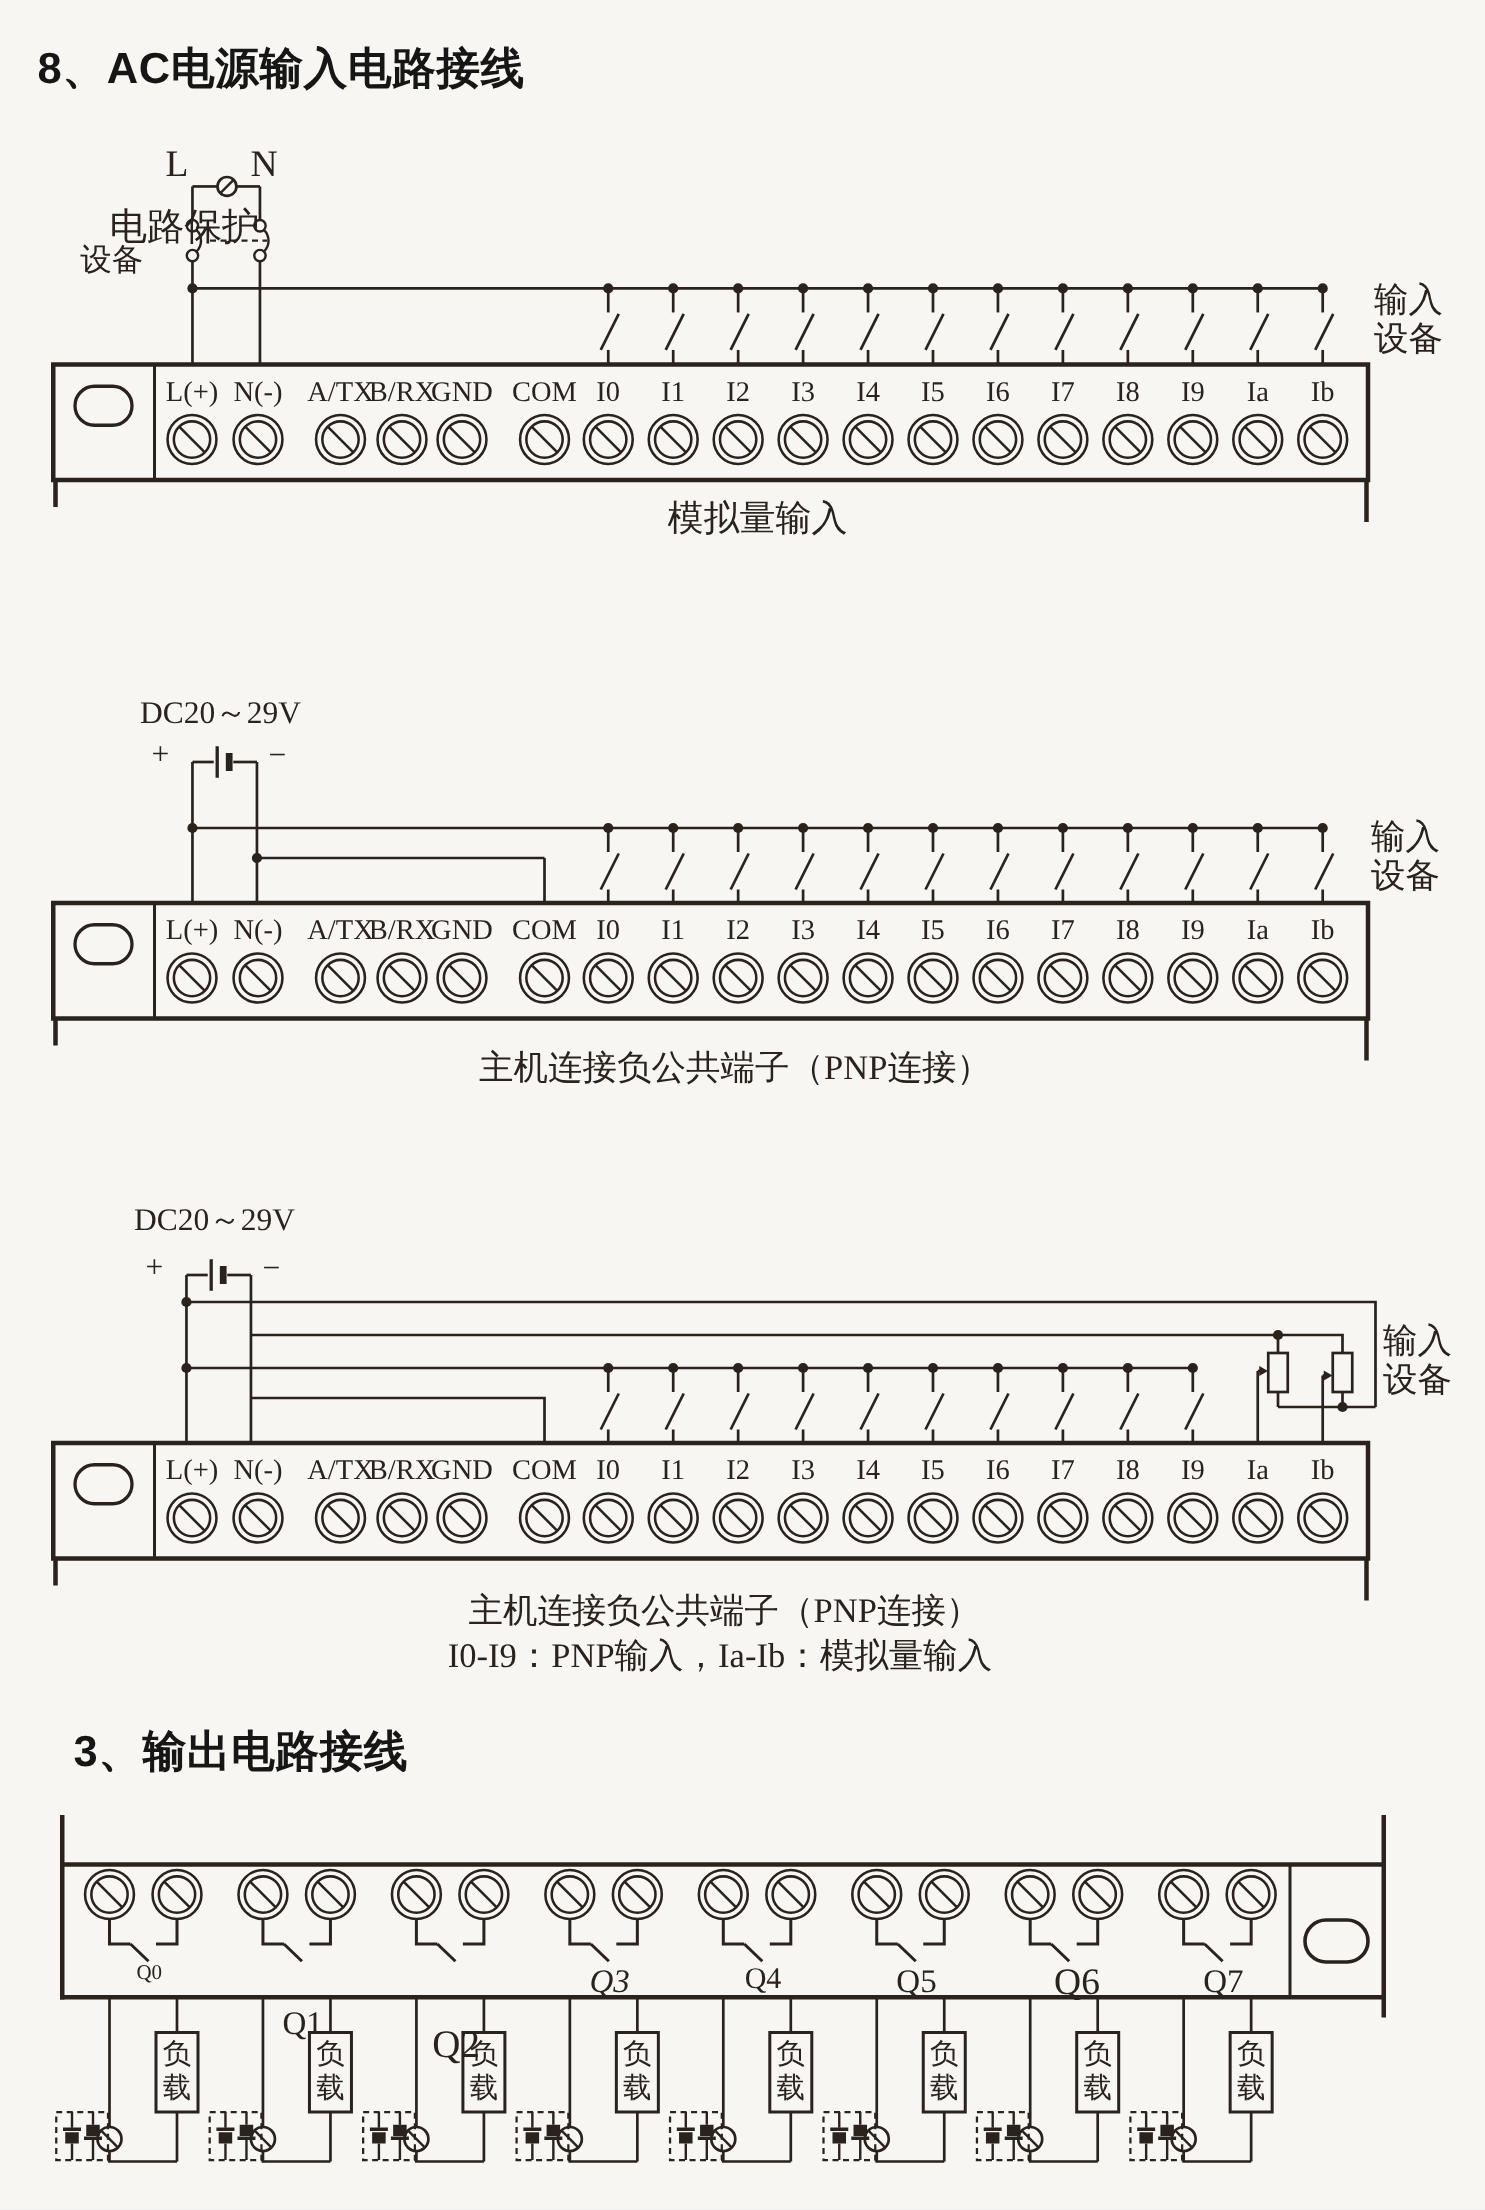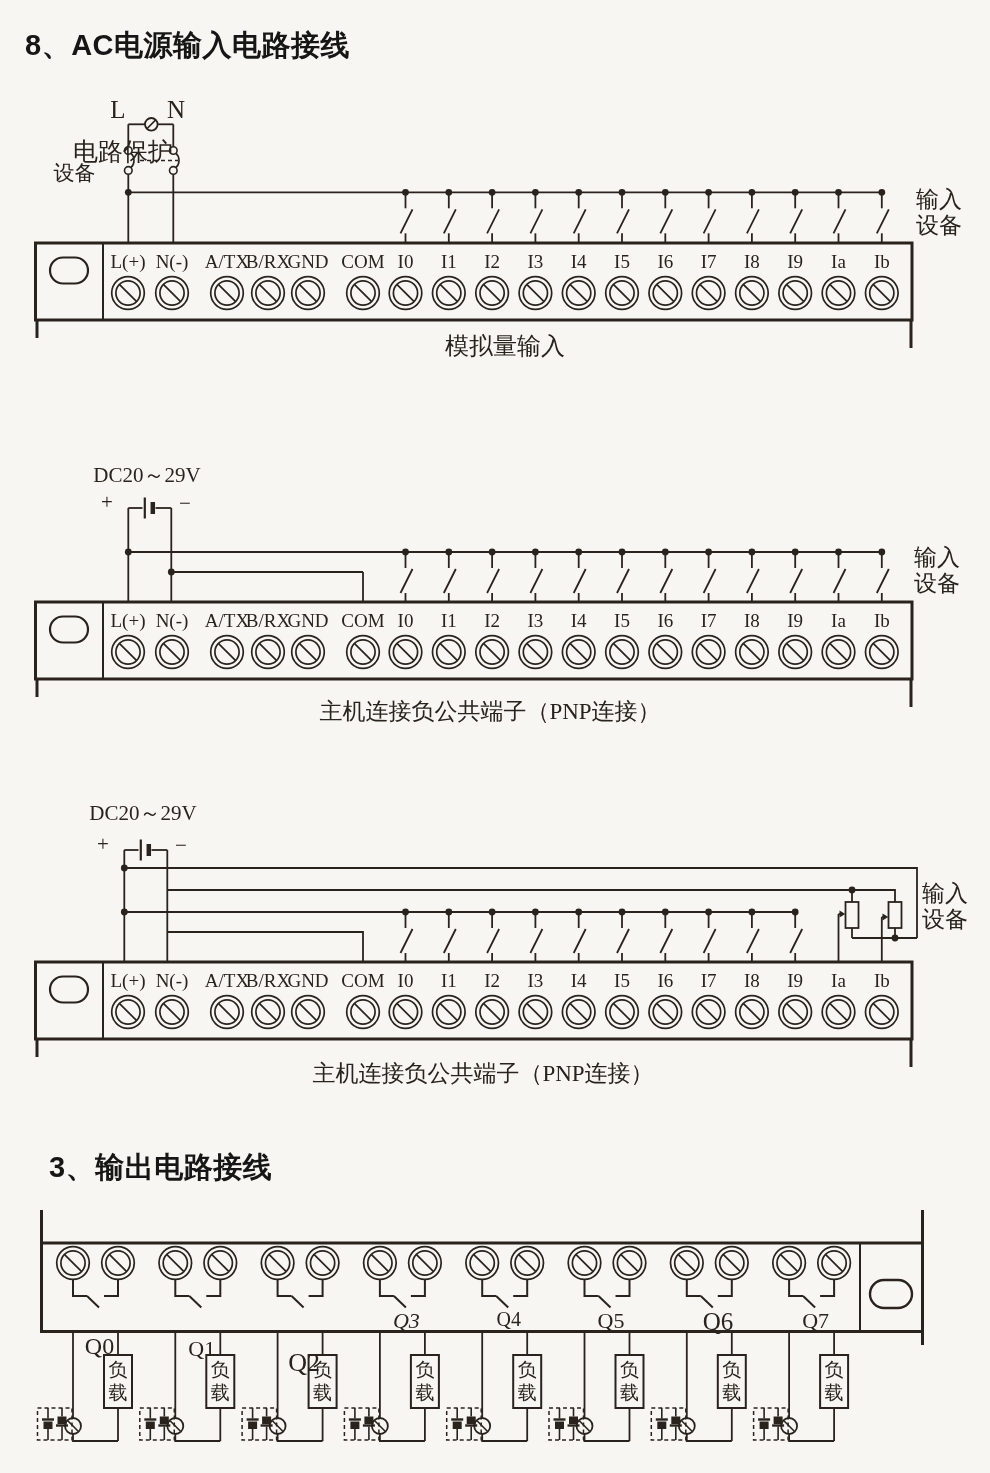--- a/index.html
+++ b/index.html
@@ -625,20 +625,21 @@
   <div class="t center" style="left:911px;top:545px;width:52px;font-size:23px;">输入</div>
   <div class="t center" style="left:911px;top:571px;width:52px;font-size:23px;">设备</div>
   <div class="t xc" style="left:490px;top:699px;font-size:23px;">主机连接负公共端子（PNP连接）</div>
 
   <div class="t xc" style="left:143px;top:801px;font-size:21px;">DC20～29V</div>
   <div class="t center" style="left:92px;top:832px;width:22px;font-size:21px;">+</div>
   <div class="t center" style="left:170px;top:833px;width:22px;font-size:21px;">−</div>
   <div class="t center" style="left:919px;top:881px;width:52px;font-size:23px;">输入</div>
   <div class="t center" style="left:919px;top:907px;width:52px;font-size:23px;">设备</div>
   <div class="t xc" style="left:483px;top:1061px;font-size:23px;">主机连接负公共端子（PNP连接）</div>
+  <div class="t xc" style="left:480px;top:1091px;font-size:23px;">I0-I9：PNP输入，Ia-Ib：模拟量输入</div>
 <div class="t center" style="left: 102px; top: 251px; width: 52px; font-size: 19px;">L(+)</div>
     <div class="t center" style="left: 146px; top: 251px; width: 52px; font-size: 19px;">N(-)</div>
     <div class="t center" style="left: 201px; top: 251px; width: 52px; font-size: 19px;">A/TX</div>
     <div class="t center" style="left: 242px; top: 251px; width: 52px; font-size: 19px;">B/RX</div>
     <div class="t center" style="left: 282px; top: 251px; width: 52px; font-size: 19px;">GND</div>
     <div class="t center" style="left: 337px; top: 251px; width: 52px; font-size: 19px;">COM</div>
     <div class="t center" style="left: 379.5px; top: 251px; width: 52px; font-size: 19px;">I0</div>
     <div class="t center" style="left: 422.8px; top: 251px; width: 52px; font-size: 19px;">I1</div>
     <div class="t center" style="left: 466.1px; top: 251px; width: 52px; font-size: 19px;">I2</div>
     <div class="t center" style="left: 509.4px; top: 251px; width: 52px; font-size: 19px;">I3</div>
@@ -679,21 +680,21 @@
     <div class="t center" style="left: 466.1px; top: 970px; width: 52px; font-size: 19px;">I2</div>
     <div class="t center" style="left: 509.4px; top: 970px; width: 52px; font-size: 19px;">I3</div>
     <div class="t center" style="left: 552.7px; top: 970px; width: 52px; font-size: 19px;">I4</div>
     <div class="t center" style="left: 596px; top: 970px; width: 52px; font-size: 19px;">I5</div>
     <div class="t center" style="left: 639.3px; top: 970px; width: 52px; font-size: 19px;">I6</div>
     <div class="t center" style="left: 682.6px; top: 970px; width: 52px; font-size: 19px;">I7</div>
     <div class="t center" style="left: 725.9px; top: 970px; width: 52px; font-size: 19px;">I8</div>
     <div class="t center" style="left: 769.2px; top: 970px; width: 52px; font-size: 19px;">I9</div>
     <div class="t center" style="left: 812.5px; top: 970px; width: 52px; font-size: 19px;">Ia</div>
     <div class="t center" style="left: 855.8px; top: 970px; width: 52px; font-size: 19px;">Ib</div>
-    <div class="t center" style="left: 77.5px; top: 1308px; width: 44px; font-size: 24px; margin-top: 25px;">Q0</div>
+    <div class="t center" style="left: 77.5px; top: 1308px; width: 44px; font-size: 14px;">Q0</div>
     <div class="t center" style="left: 105px; top: 1358px; width: 26px; font-size: 19px; white-space: normal; line-height: 23px;">负载</div>
     <div class="t center" style="left: 179.8px; top: 1308px; width: 44px; font-size: 22px; margin-top: 28px;">Q1</div>
     <div class="t center" style="left: 207.3px; top: 1358px; width: 26px; font-size: 19px; white-space: normal; line-height: 23px;">负载</div>
     <div class="t center" style="left: 282.1px; top: 1348px; width: 44px; font-size: 26px; text-align: center;">Q2</div>
     <div class="t center" style="left: 309.6px; top: 1358px; width: 26px; font-size: 19px; white-space: normal; line-height: 23px;">负载</div>
     <div class="t center" style="left: 384.4px; top: 1308px; width: 44px; font-size: 22px; font-style: italic;">Q3</div>
     <div class="t center" style="left: 411.9px; top: 1358px; width: 26px; font-size: 19px; white-space: normal; line-height: 23px;">负载</div>
     <div class="t center" style="left: 486.7px; top: 1308px; width: 44px; font-size: 20px;">Q4</div>
     <div class="t center" style="left: 514.2px; top: 1358px; width: 26px; font-size: 19px; white-space: normal; line-height: 23px;">负载</div>
     <div class="t center" style="left: 589px; top: 1308px; width: 44px; font-size: 22px;">Q5</div>

